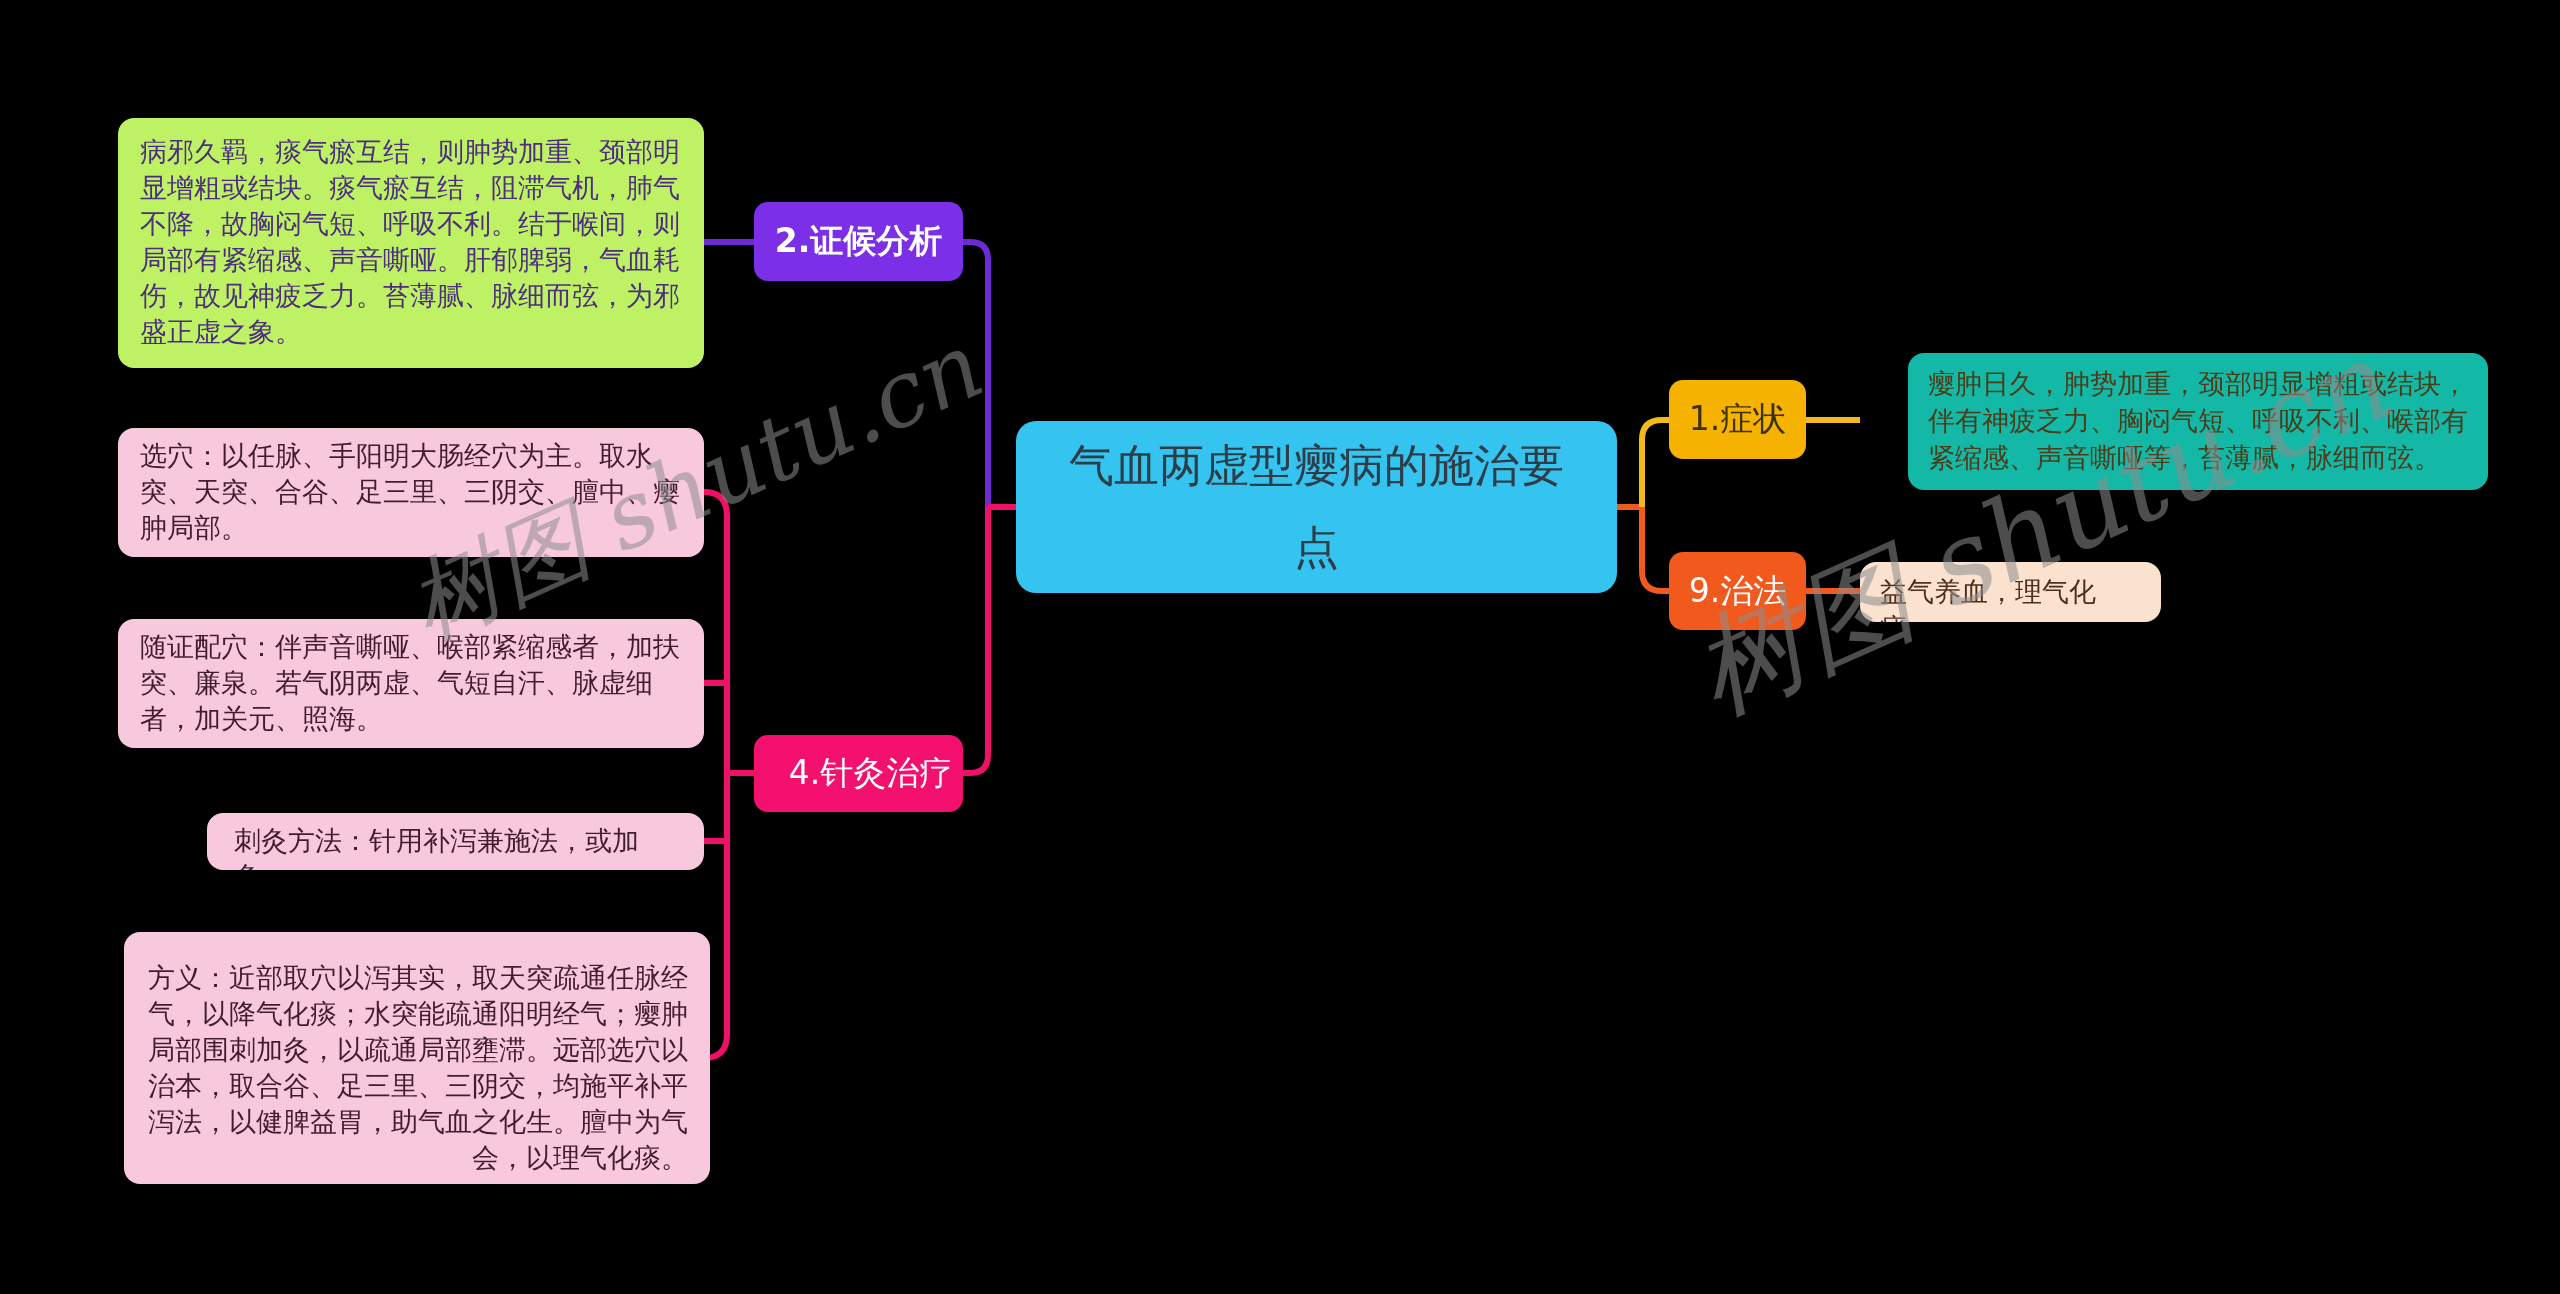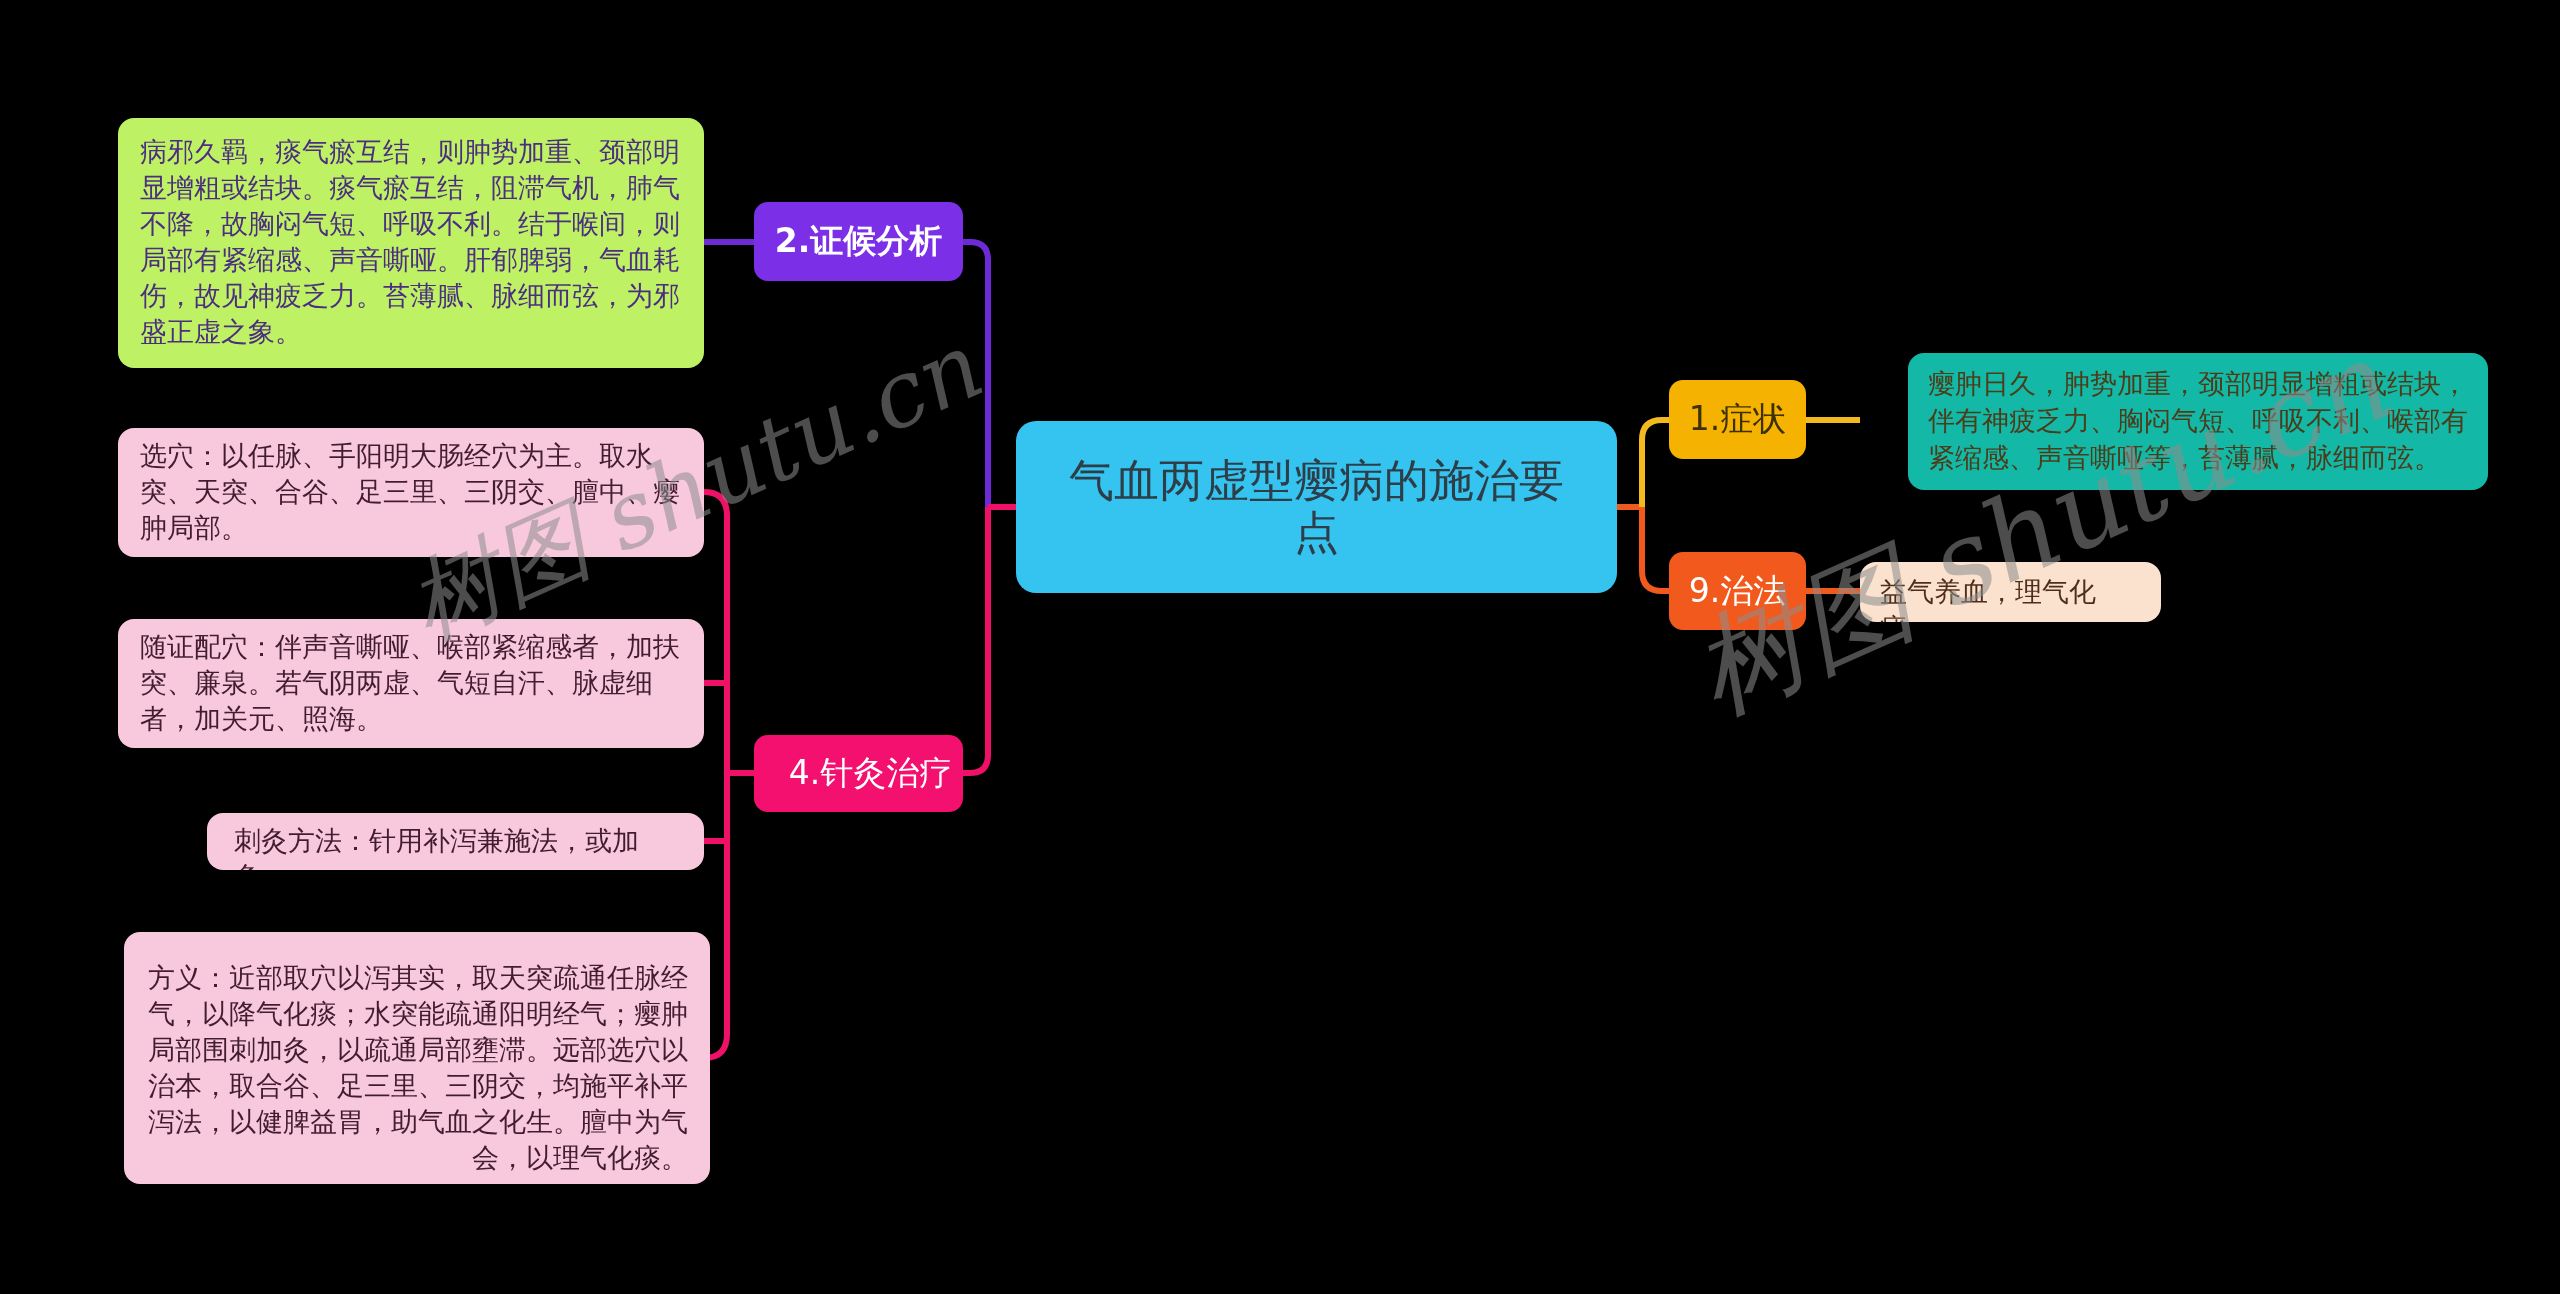--- a/index.html
+++ b/index.html
@@ -22,21 +22,21 @@
   .note-lavender{background:#bef264;color:#4B2E80;}
   .note-cream{background:#14b8a6;color:#4C3D1A;line-height:37px;margin-left:48px;}
   .note-peach{background:#FAE2CE;color:#4F2D1C;}
   .note-pink{background:#F8C8DC;color:#421C30;}
   .node-purple{background:#7B2FE6;color:#FFFFFF;}
   .node-yellow{background:#F5B201;color:#3D3103;}
   .node-orange{background:#F1591D;color:#FFFFFF;}
   .node-pink{background:#F3106F;color:#FFFFFF;}
   .node-central{
     background:#35C4F0;color:#2E3E49;border-radius:20px;
-    font-size:45px;line-height:52px;font-weight:500;white-space:normal;
+    font-size:45px;line-height:82px;font-weight:500;white-space:normal;
     text-align:center;padding:0 34px;z-index:3;
   }
   .watermark{
     position:absolute;z-index:10;white-space:nowrap;
     font-family:"DejaVu Serif","Liberation Serif",serif;font-style:italic;
     color:rgba(140,140,140,0.55);pointer-events:none;
   }
   .wm-left{left:388px;top:424px;font-size:92px;transform:rotate(-24deg);}
   .wm-right{left:1668px;top:452px;font-size:112px;transform:rotate(-24deg);}
 </style>

